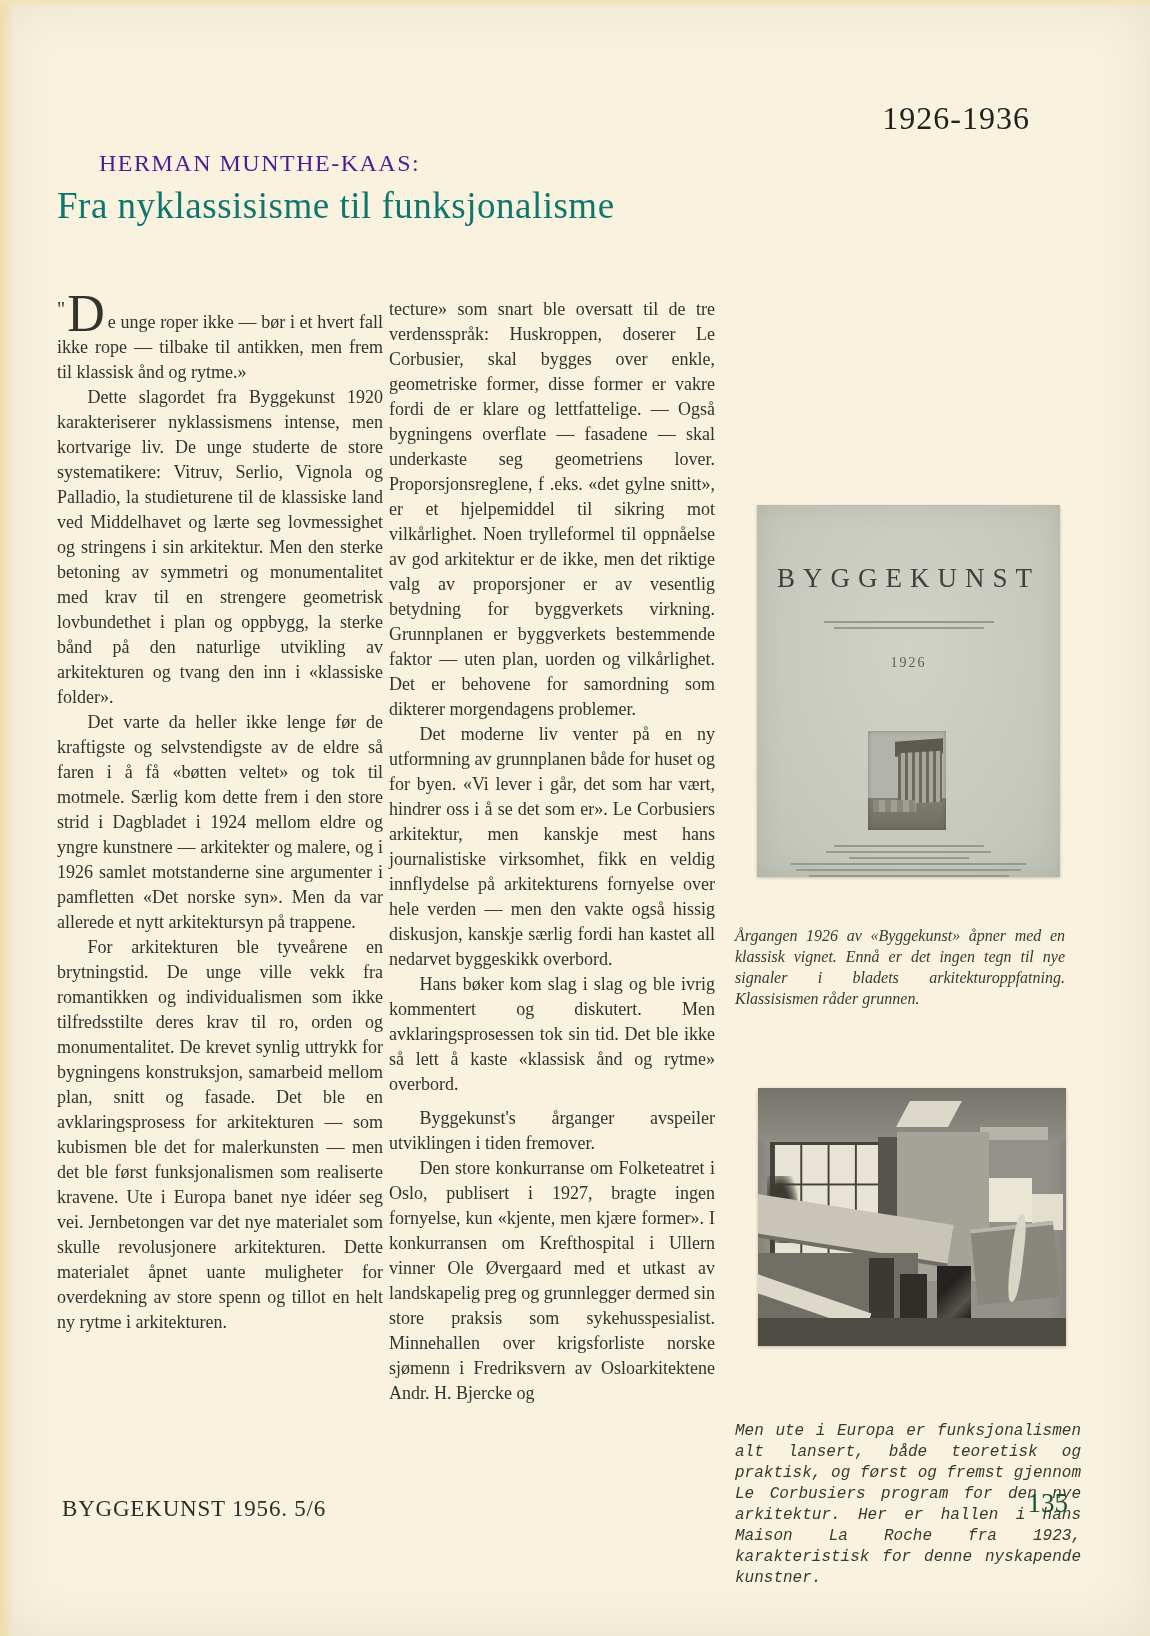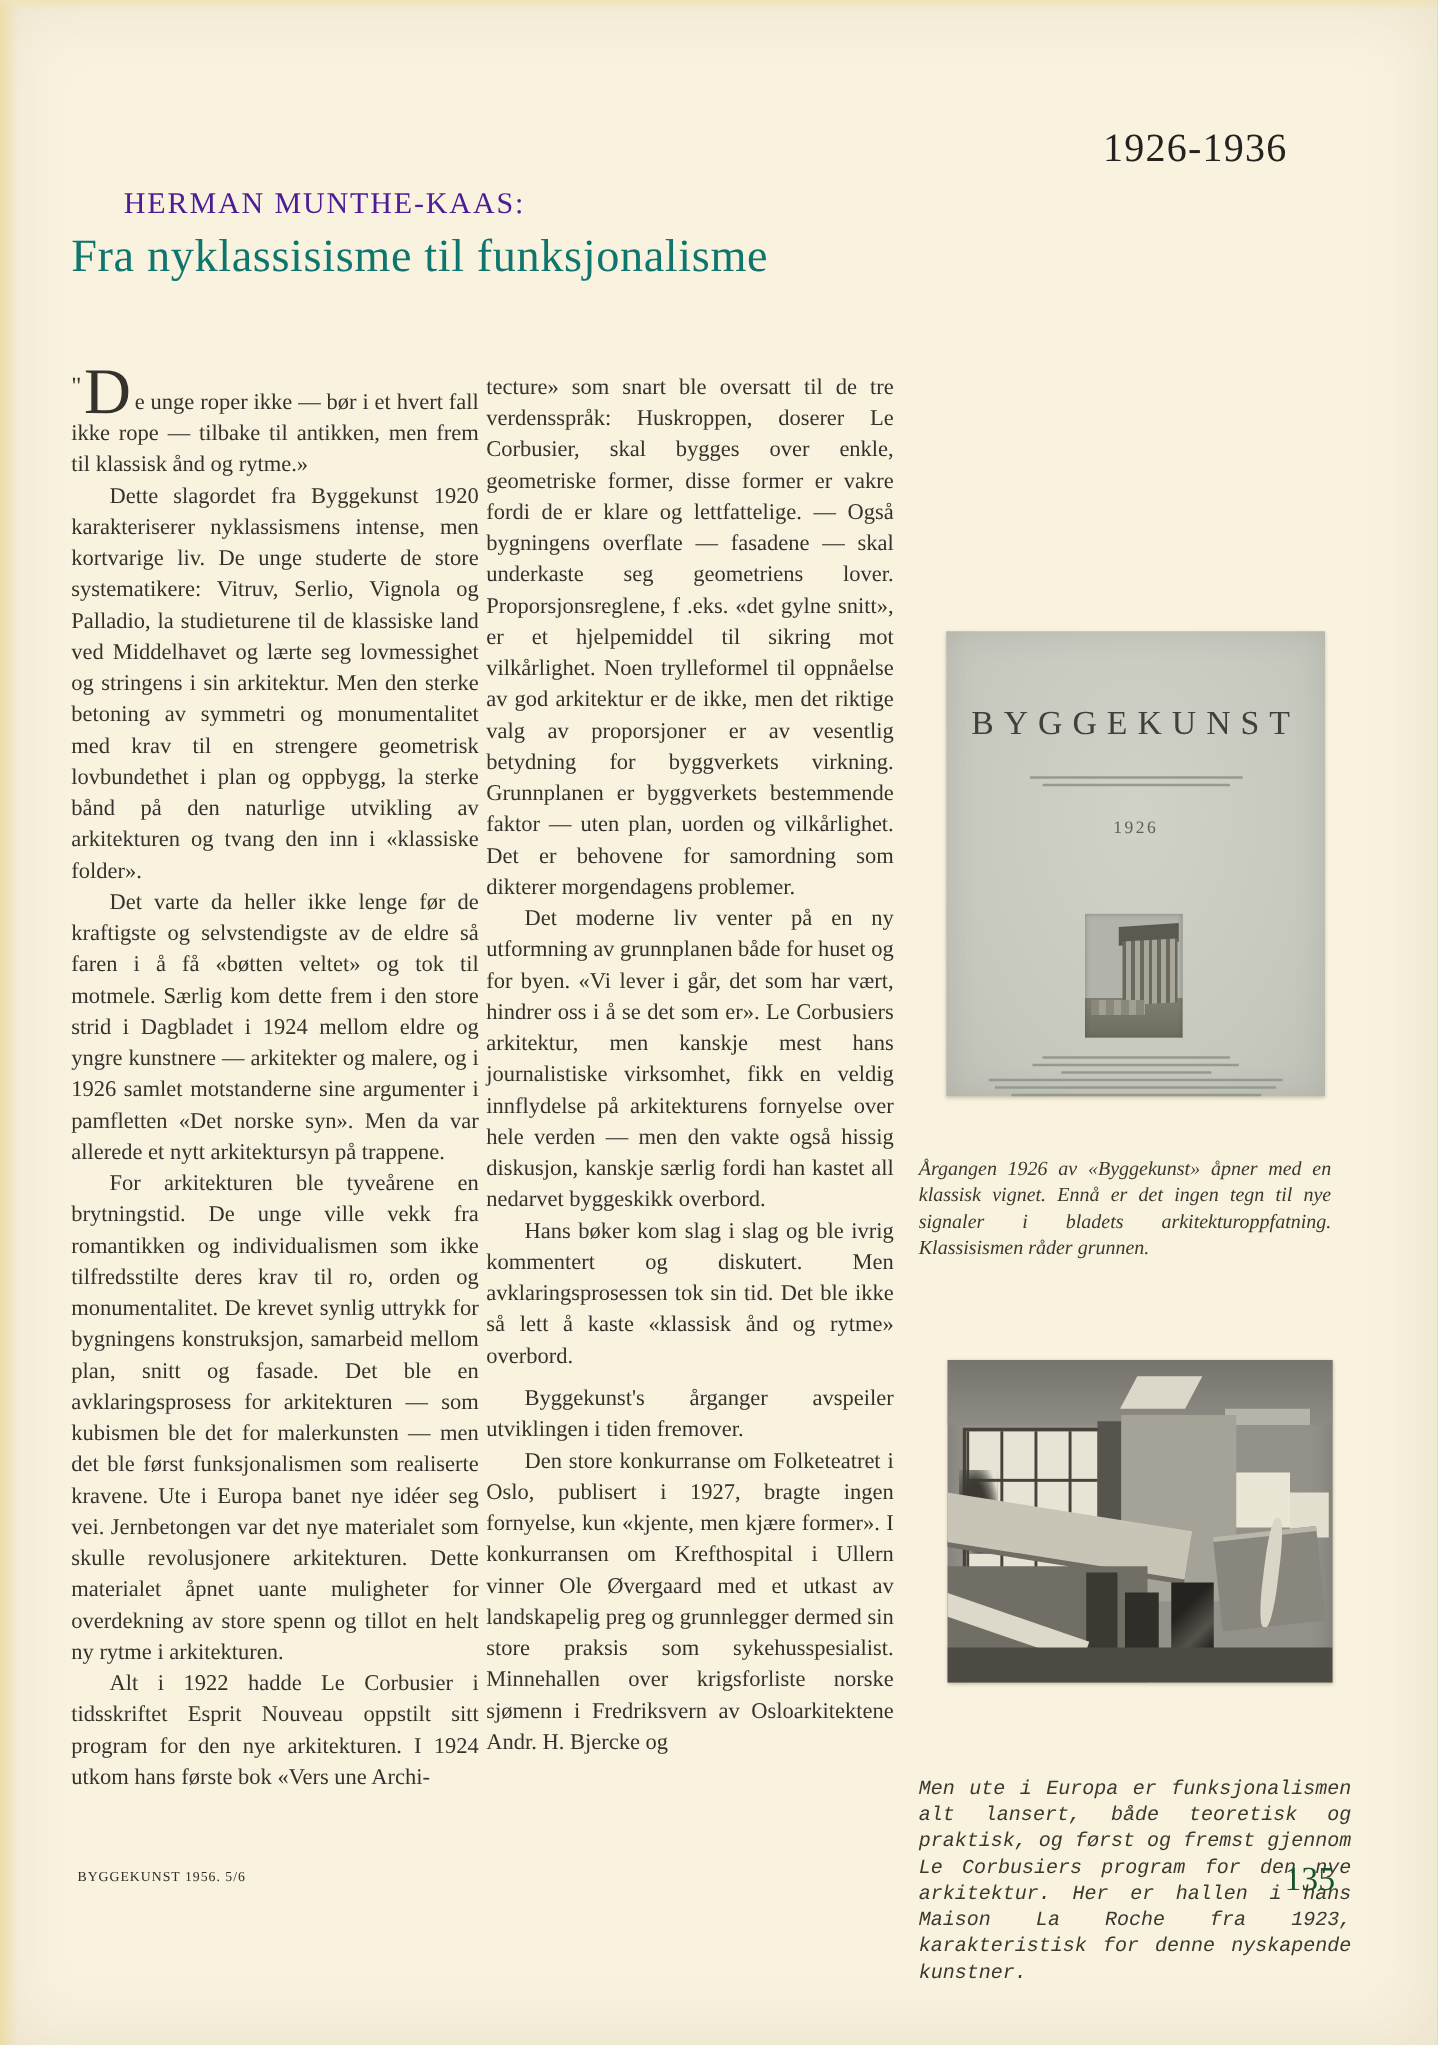--- a/index.html
+++ b/index.html
@@ -100,41 +100,40 @@
   .fi-floor{left:0;bottom:0;width:100%;height:11%;background:#4d4b44;}
   .fi-door{left:36%;top:66%;width:8%;height:32%;background:#3b3932;}
   .fi-art1{left:46%;top:72%;width:9%;height:23%;background:#2f2e29;}
   .fi-art2{left:58%;top:69%;width:11%;height:28%;
     background:linear-gradient(135deg,#24231f 30%,#54524a 60%,#24231f 80%);}
   .fi-rail{left:-5%;top:79%;width:42%;height:7%;background:#dcd9ca;
     transform:rotate(19deg);}
 
   
   .footer-line{position:absolute;left:62px;top:1496px;
-    font-size:11px;letter-spacing:.8px;color:#2f2d28;}
+    font-size:23px;letter-spacing:.8px;color:#2f2d28;}
   .page-number{position:absolute;right:82px;top:1488px;
     font-size:27px;color:#14532d;}
 </style>
 </head>
 <body>
 
 <div class="page">
   <div class="edge-left"></div>
   <div class="edge-top"></div>
 
   <div class="period">1926-1936</div>
   <div class="author">HERMAN MUNTHE-KAAS:</div>
   <h1 class="title">Fra nyklassisisme til funksjonalisme</h1>
 
   <div class="col col-left">
     <p class="lead"><span class="lead-quote">"</span><span class="dropcap">D</span><span>e unge roper ikke — bør i et hvert fall ikke rope — tilbake til antikken, men frem til klassisk ånd og rytme.»</span></p>
     <p class="indent">Dette slagordet fra Byggekunst 1920 karakteriserer nyklassismens intense, men kortvarige liv. De unge studerte de store systematikere: Vitruv, Serlio, Vignola og Palladio, la studieturene til de klassiske land ved Middelhavet og lærte seg lovmessighet og stringens i sin arkitektur. Men den sterke betoning av symmetri og monumentalitet med krav til en strengere geometrisk lovbundethet i plan og oppbygg, la sterke bånd på den naturlige utvikling av arkitekturen og tvang den inn i «klassiske folder».</p>
     <p class="indent">Det varte da heller ikke lenge før de kraftigste og selvstendigste av de eldre så faren i å få «bøtten veltet» og tok til motmele. Særlig kom dette frem i den store strid i Dagbladet i 1924 mellom eldre og yngre kunstnere — arkitekter og malere, og i 1926 samlet motstanderne sine argumenter i pamfletten «Det norske syn». Men da var allerede et nytt arkitektursyn på trappene.</p>
     <p class="indent">For arkitekturen ble tyveårene en brytningstid. De unge ville vekk fra romantikken og individualismen som ikke tilfredsstilte deres krav til ro, orden og monumentalitet. De krevet synlig uttrykk for bygningens konstruksjon, samarbeid mellom plan, snitt og fasade. Det ble en avklaringsprosess for arkitekturen — som kubismen ble det for malerkunsten — men det ble først funksjonalismen som realiserte kravene. Ute i Europa banet nye idéer seg vei. Jernbetongen var det nye materialet som skulle revolusjonere arkitekturen. Dette materialet åpnet uante muligheter for overdekning av store spenn og tillot en helt ny rytme i arkitekturen.</p>
-    <p class="indent">Alt i 1922 hadde Le Corbusier i tidsskriftet Esprit Nouveau oppstilt sitt program for den nye arkitekturen. I 1924 utkom hans første bok «Vers une Archi-</p>
   </div>
 
   <div class="col col-right">
     <p>tecture» som snart ble oversatt til de tre verdensspråk: Huskroppen, doserer Le Corbusier, skal bygges over enkle, geometriske former, disse former er vakre fordi de er klare og lettfattelige. — Også bygningens overflate — fasadene — skal underkaste seg geometriens lover. Proporsjonsreglene, f .eks. «det gylne snitt», er et hjelpemiddel til sikring mot vilkårlighet. Noen trylleformel til oppnåelse av god arkitektur er de ikke, men det riktige valg av proporsjoner er av vesentlig betydning for byggverkets virkning. Grunnplanen er byggverkets bestemmende faktor — uten plan, uorden og vilkårlighet. Det er behovene for samordning som dikterer morgendagens problemer.</p>
     <p class="indent">Det moderne liv venter på en ny utformning av grunnplanen både for huset og for byen. «Vi lever i går, det som har vært, hindrer oss i å se det som er». Le Corbusiers arkitektur, men kanskje mest hans journalistiske virksomhet, fikk en veldig innflydelse på arkitekturens fornyelse over hele verden — men den vakte også hissig diskusjon, kanskje særlig fordi han kastet all nedarvet byggeskikk overbord.</p>
     <p class="indent">Hans bøker kom slag i slag og ble ivrig kommentert og diskutert. Men avklaringsprosessen tok sin tid. Det ble ikke så lett å kaste «klassisk ånd og rytme» overbord.</p>
     <p class="indent gap">Byggekunst's årganger avspeiler utviklingen i tiden fremover.</p>
     <p class="indent">Den store konkurranse om Folketeatret i Oslo, publisert i 1927, bragte ingen fornyelse, kun «kjente, men kjære former». I konkurransen om Krefthospital i Ullern vinner Ole Øvergaard med et utkast av landskapelig preg og grunnlegger dermed sin store praksis som sykehusspesialist. Minnehallen over krigsforliste norske sjømenn i Fredriksvern av Osloarkitektene Andr. H. Bjercke og</p>
   </div>
 

